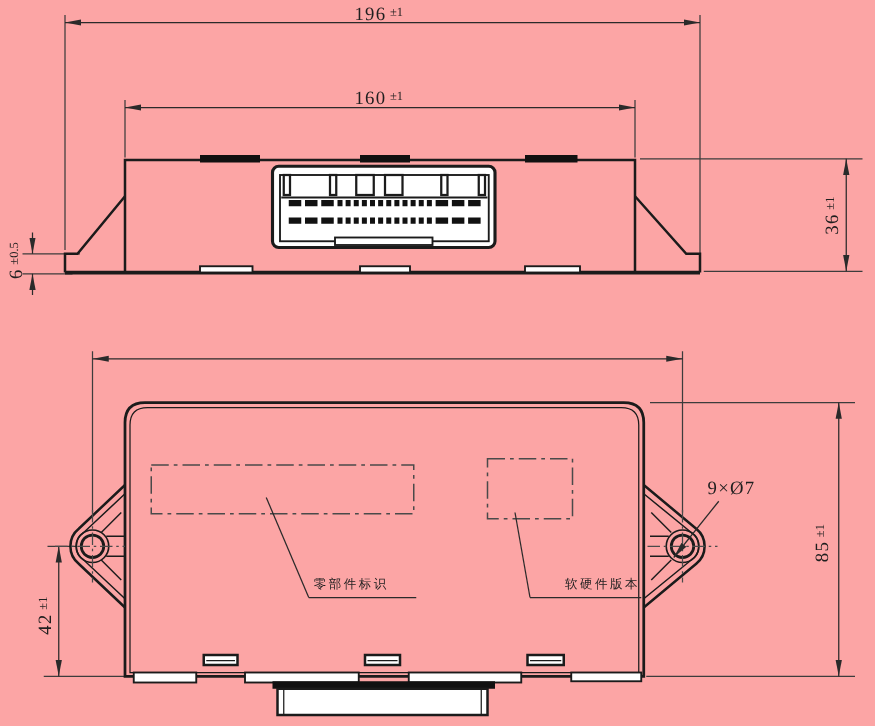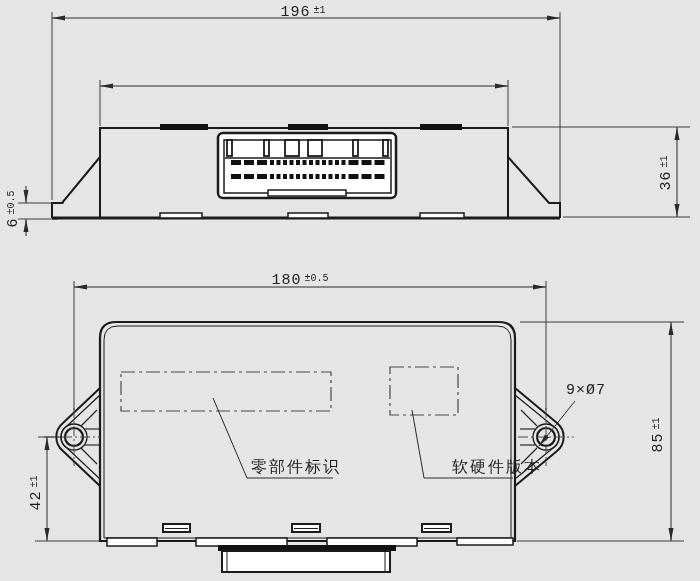--- a/index.html
+++ b/index.html
@@ -1,28 +1,28 @@
 <!DOCTYPE html>
 <html><head>
 <meta charset="utf-8">
 <style>
   html,body{margin:0;padding:0;background:#fff;}
   #canvas{
-    position:relative;width:700px;height:581px;background:#e5e5e5;overflow:hidden;
-    font-family:Liberation Mono, monospace;
+    position:relative;width:700px;height:581px;background:#fca5a5;overflow:hidden;
+    font-family:Liberation Serif, serif;
   }
   #canvas svg{position:absolute;left:0;top:0;}
   .txt{
     position:absolute;color:#1f1f1f;font-size:15px;letter-spacing:1px;
     white-space:nowrap;line-height:16px;
   }
   .dim{text-align:center;}
   .tol{font-size:10px;letter-spacing:0;vertical-align:3px;margin-left:3px;}
   .rot{transform:rotate(-90deg);transform-origin:center center;text-align:center;}
-  .cjk{letter-spacing:2px;font-size:16px;}
+  .cjk{letter-spacing:2px;font-size:10px;}
 </style>
 </head>
 <body>
 
 <div id="canvas">
 
 <svg width="700" height="581" viewBox="0 0 700 581">
   <defs>
     <marker id="ae" viewBox="0 0 12 6" refX="12" refY="3" markerWidth="13" markerHeight="6.5" orient="auto-start-reverse">
       <path d="M12,3 L0,0.7 L0,5.3 Z" fill="#2a2a2a"></path>
@@ -214,26 +214,26 @@
       <rect x="218" y="545" width="178" height="6" fill="#111" stroke="none"></rect>
       <rect x="222" y="551" width="168" height="21" stroke-width="2" fill="#fff"></rect>
       <line x1="227" y1="551" x2="227" y2="572" stroke-width="1"></line>
       <line x1="385" y1="551" x2="385" y2="572" stroke-width="1"></line>
     </g>
   </g>
 </svg>
 
 <span class="txt dim" style="left:243px;top:3px;width:120px;"><span>196</span><span class="tol">±1</span></span>
 
+<span class="txt dim" style="left:243px;top:70px;width:120px;"><span>160</span><span class="tol">±1</span></span>
 
 <span class="txt dim rot" style="left:626px;top:164px;width:80px;"><span>36</span><span class="tol">±1</span></span>
 
 <span class="txt dim rot" style="left:-32px;top:200px;width:90px;"><span>6</span><span class="tol">±0.5</span></span>
 
-<span class="txt dim" style="left:240px;top:271px;width:120px;"><span>180</span><span class="tol">±0.5</span></span>
 
 <span class="txt dim rot" style="left:-6px;top:484px;width:84px;"><span>42</span><span class="tol">±1</span></span>
 
 <span class="txt dim rot" style="left:616px;top:426px;width:84px;"><span>85</span><span class="tol">±1</span></span>
 
 <span class="txt" style="left:566px;top:383px;">9×Ø7</span>
 
 <span class="txt cjk" style="left:251px;top:460px;">零部件标识</span>
 
 <span class="txt cjk" style="left:452px;top:460px;">软硬件版本</span>

